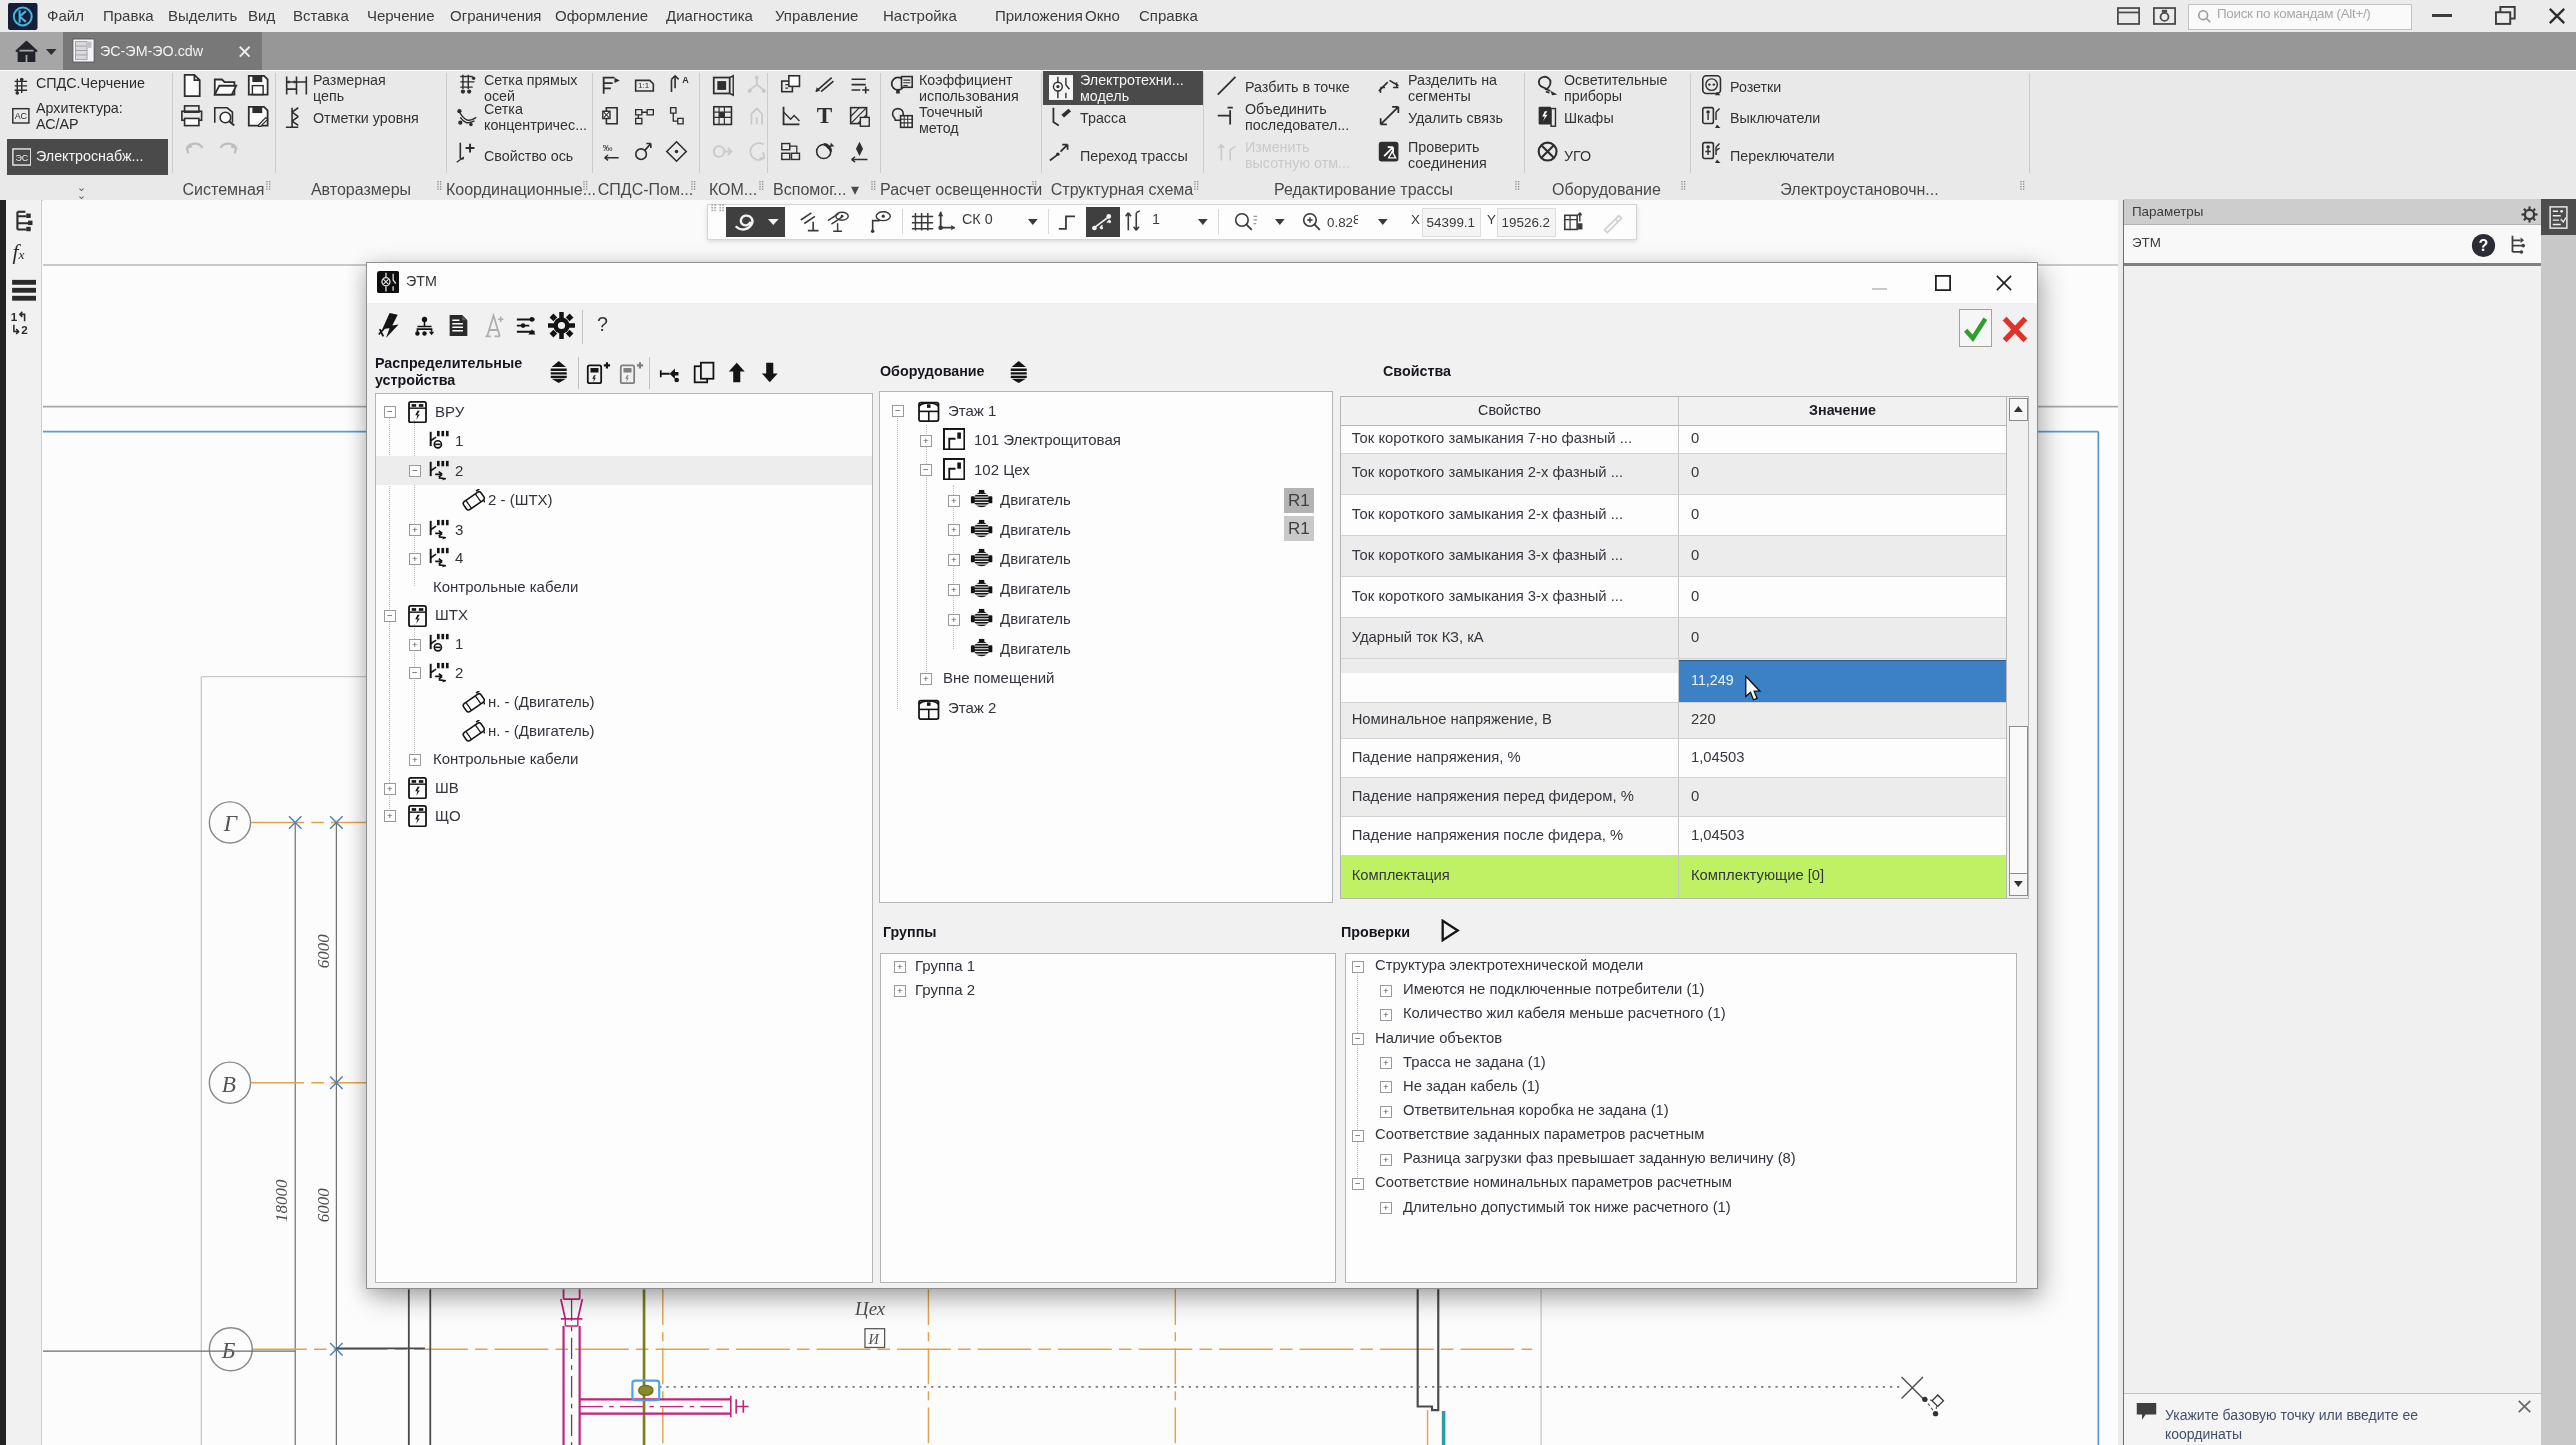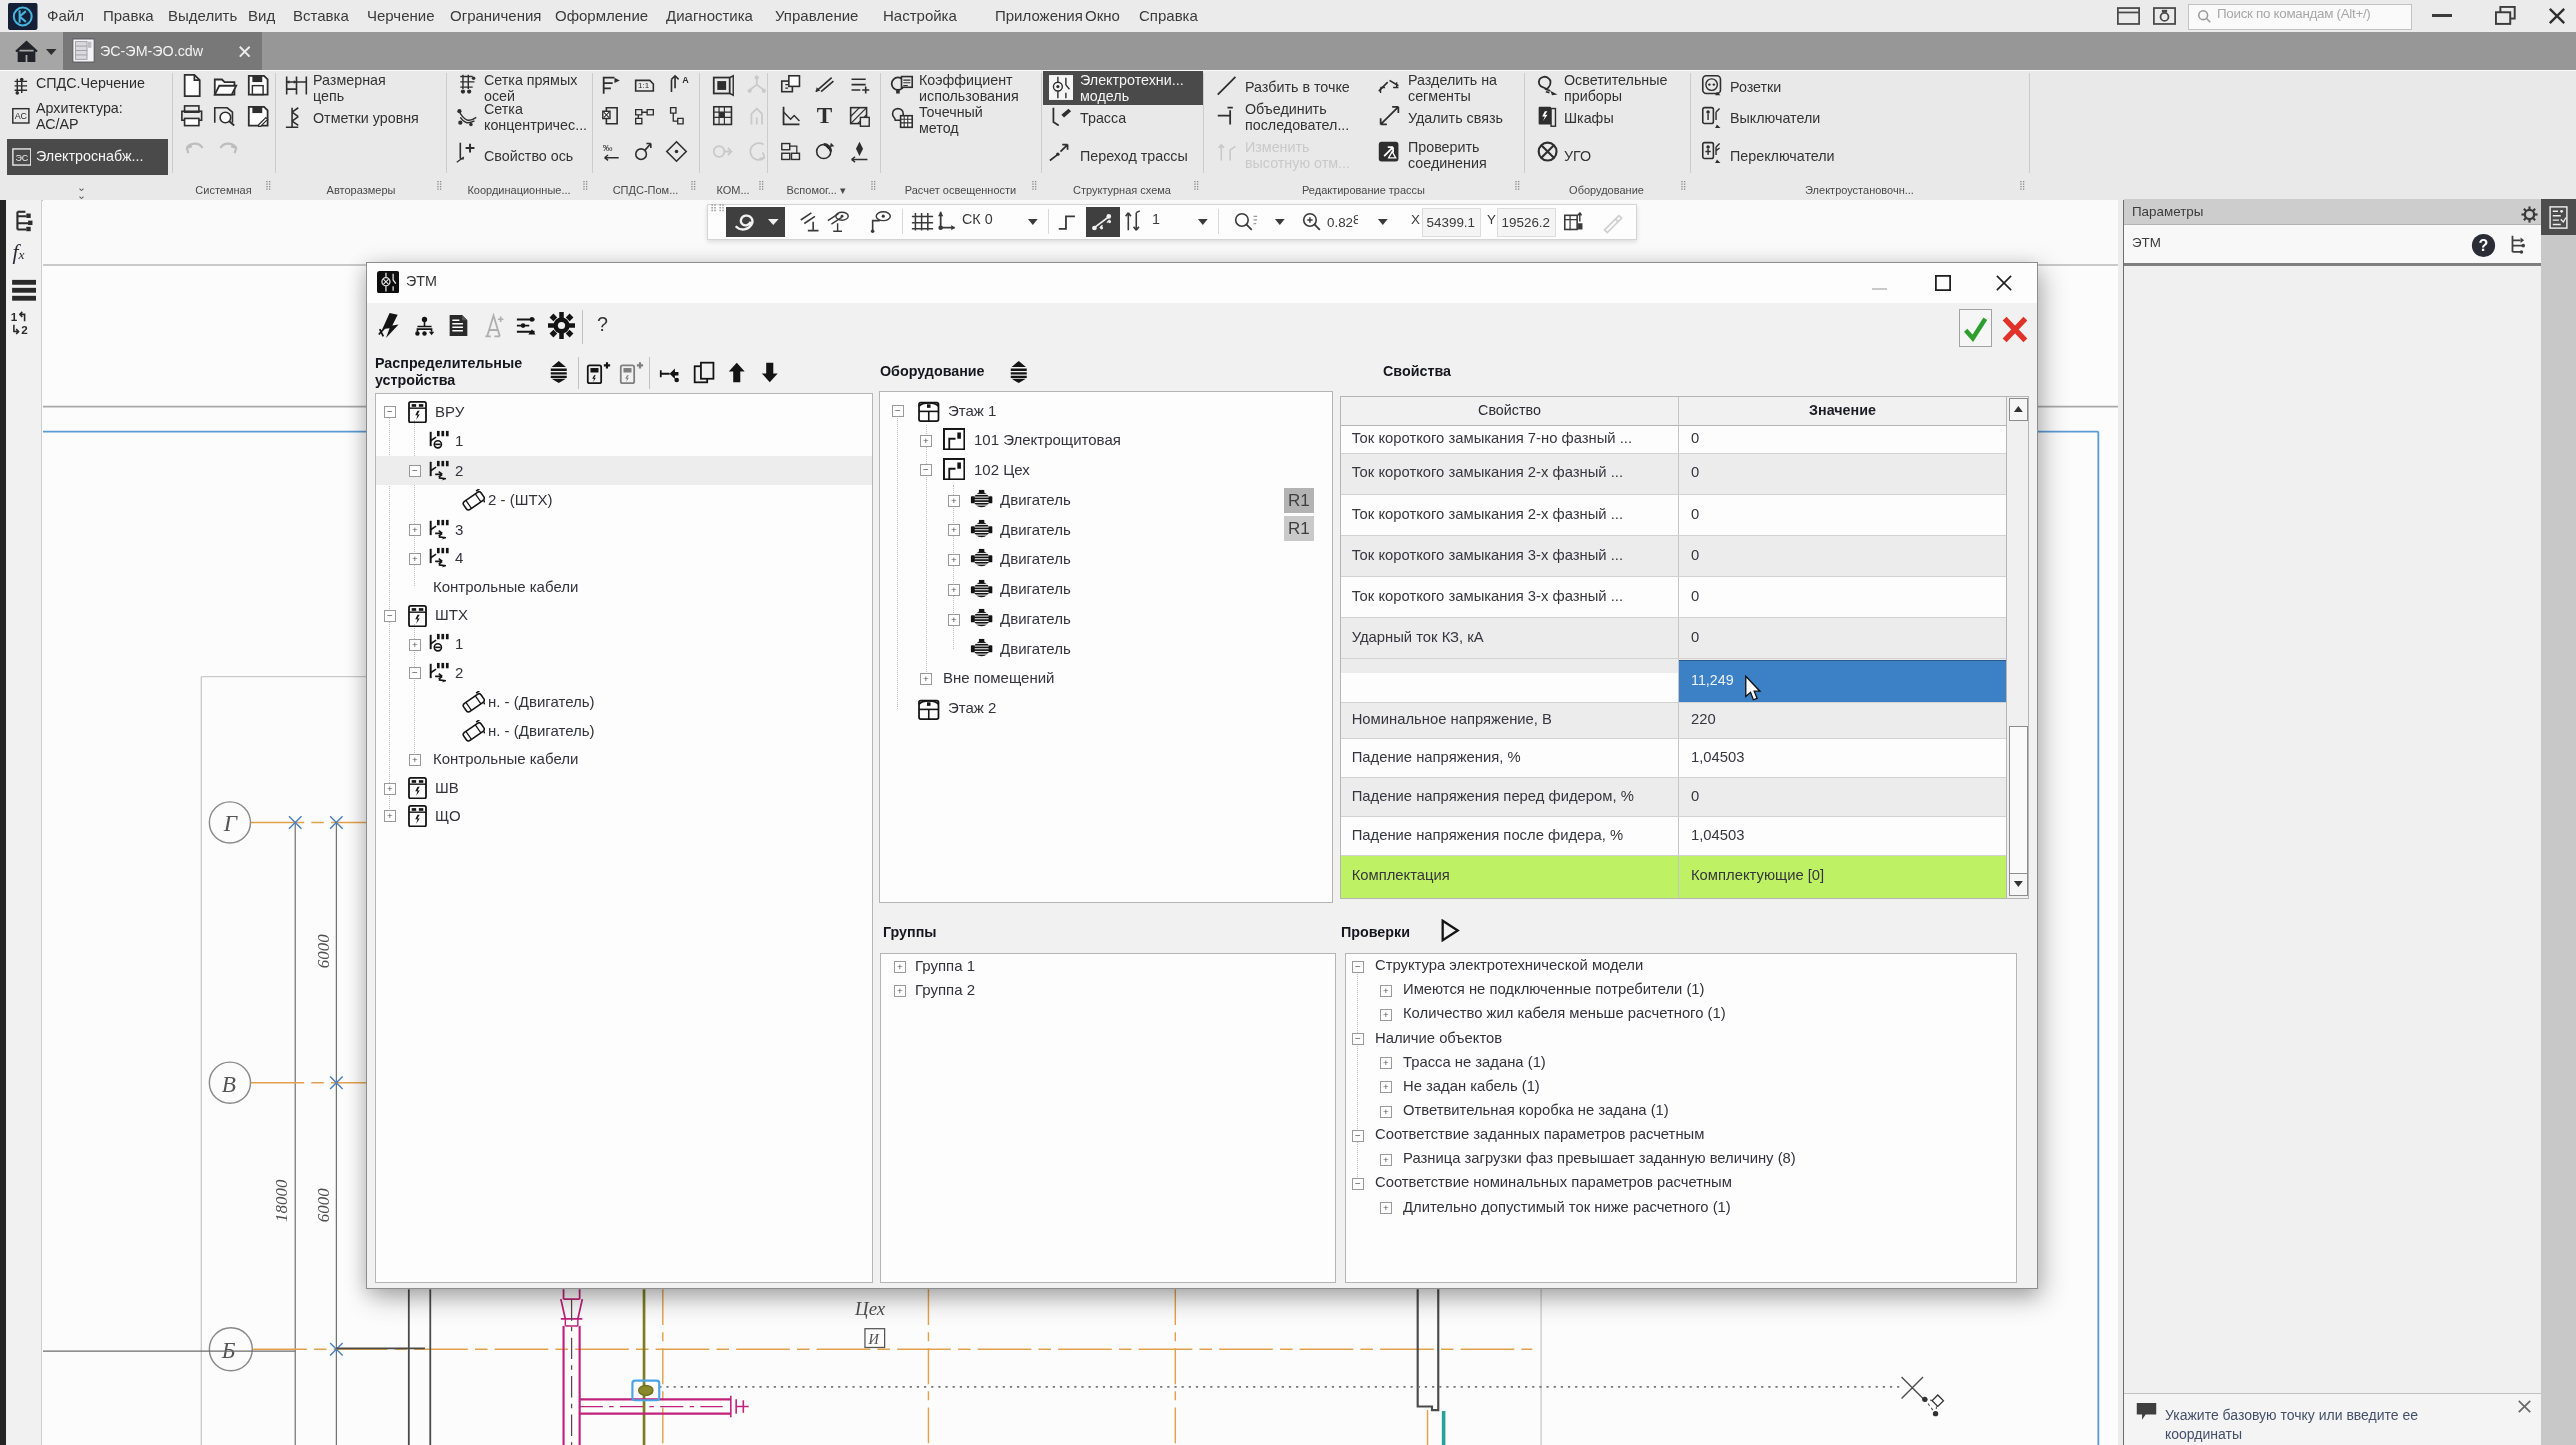--- a/index.html
+++ b/index.html
@@ -1,20 +1,20 @@
 <!DOCTYPE html>
 <html style="font-size:14.3px"><head><meta charset="utf-8">
 <style>
 *{margin:0;padding:0;box-sizing:border-box}
 html,body{width:2576px;height:1445px;overflow:hidden}
 body{font-family:"Liberation Sans",sans-serif;-webkit-font-smoothing:antialiased}
 #root{position:relative;width:2576px;height:1445px;background:#fcfcfc;overflow:hidden}
 .a{position:absolute}
 .mi{position:absolute;top:0;height:40px;line-height:32px;font-size:15px;color:#3b3b3b}
-.rlab{position:absolute;top:182px;height:16px;line-height:16px;font-size:11px;color:#4a4a4a;text-align:center;white-space:nowrap}
+.rlab{position:absolute;top:182px;height:16px;line-height:16px;font-size:16px;color:#4a4a4a;text-align:center;white-space:nowrap}
 .rsep{position:absolute;top:73px;height:100px;width:0.9px;background:#cccccc}
 .rtxt{position:absolute;font-size:14.3px;color:#333;line-height:15.7px}
 .grip{position:absolute;top:183px;width:6.3px;height:14.3px;color:#8a8a8a;font-size:9px;line-height:4.5px;letter-spacing:0}
 .treerow{position:absolute;font-size:15px;color:#33333c;white-space:nowrap}
 .exp{position:absolute;width:11.6px;height:11.6px;border:0.9px solid #9a9a9a;background:#fff;font-size:9.8px;line-height:9.8px;text-align:center;color:#555}
 .prow{position:absolute;left:1341px;width:665px;overflow:hidden}
 .plab{position:absolute;left:10.7px;font-size:14.8px;color:#36363e;white-space:nowrap}
 .pval{position:absolute;left:350px;font-size:14.8px;color:#36363e;white-space:nowrap}
 .bhead{font-weight:bold;font-size:14.3px;color:#16161e}
 .chk{position:absolute;font-size:14.8px;color:#33333c;white-space:nowrap}

